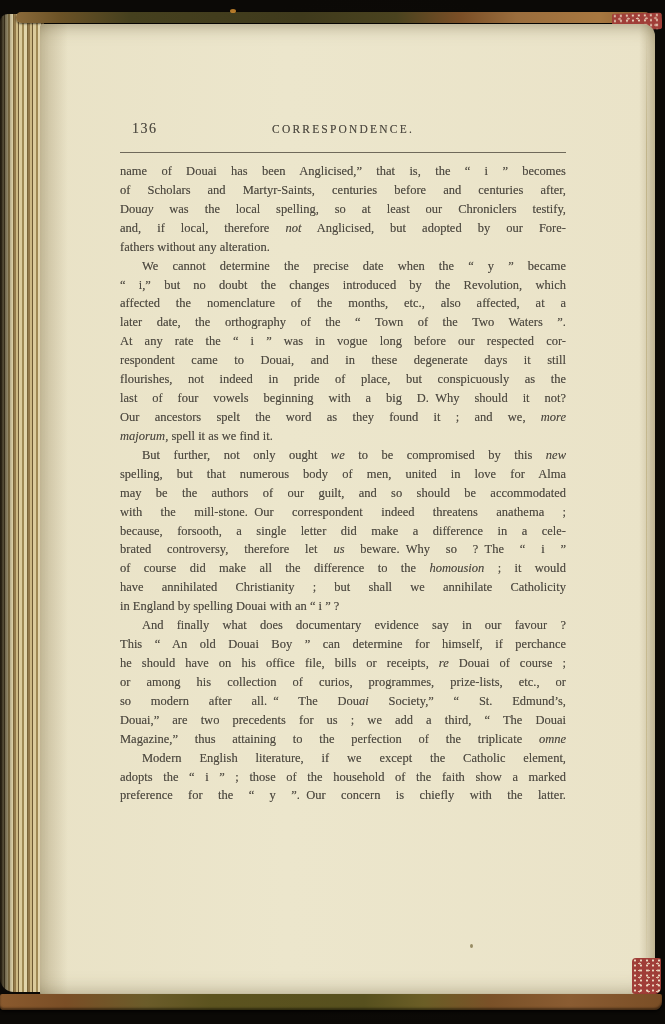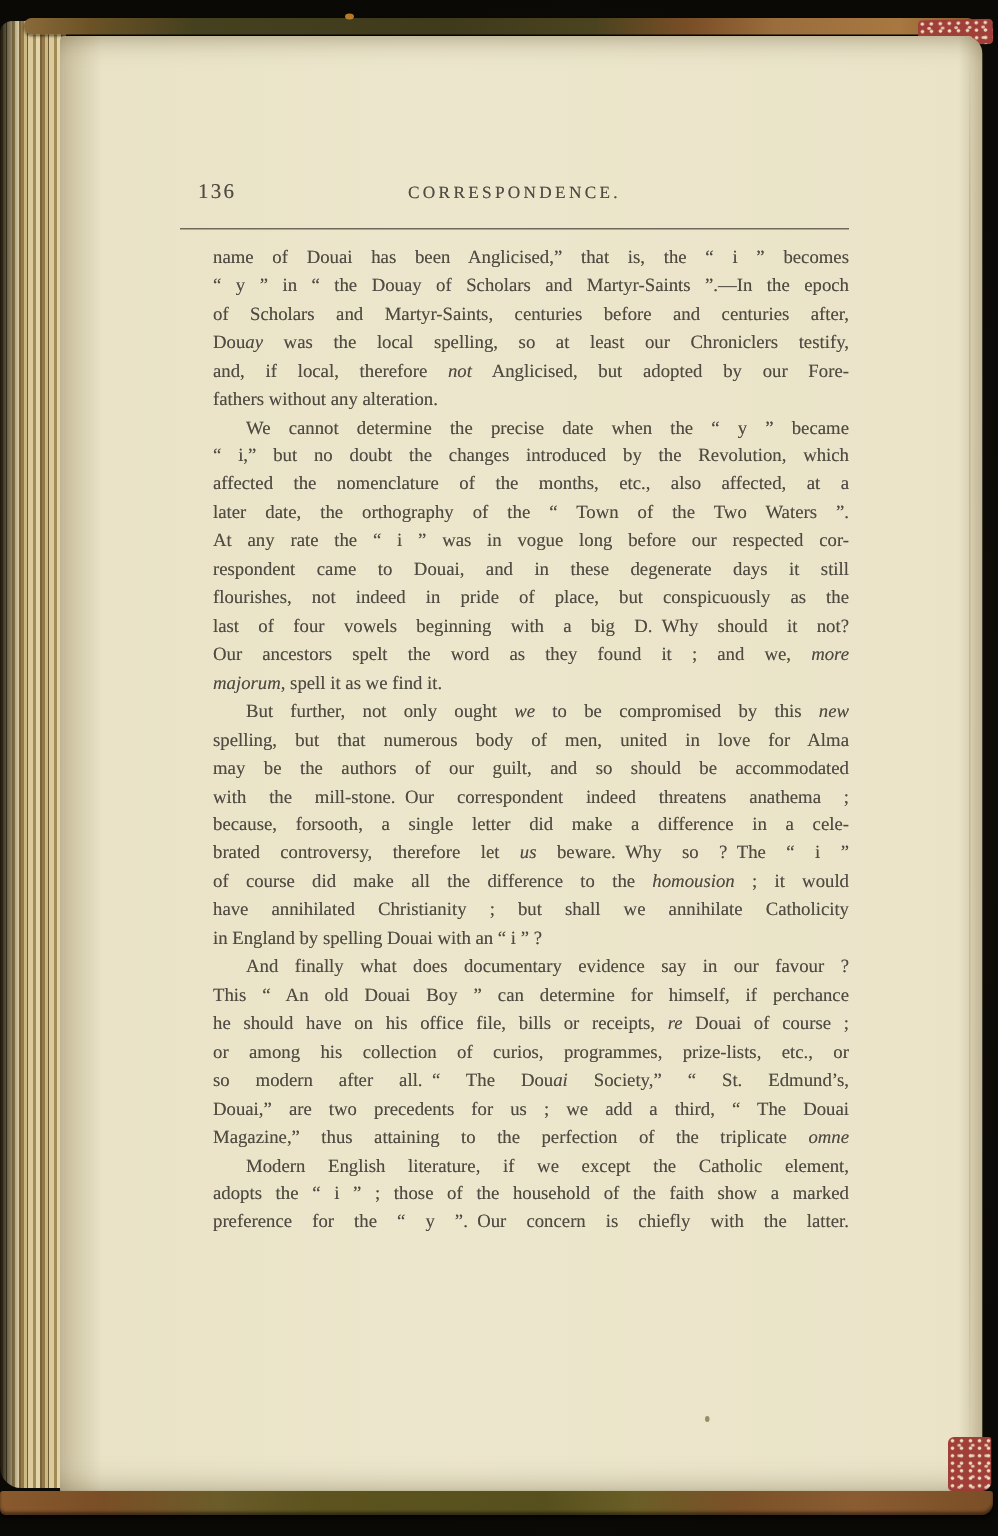--- a/index.html
+++ b/index.html
@@ -76,21 +76,21 @@
   .content{
     position:absolute;left:80px;top:86px;width:446px;
     color:var(--ink,#4f4b42);
     text-shadow:0 0 .4px rgba(80,75,64,.55);
   }
   .header{position:relative;height:22px;}
   .page-num{position:absolute;left:12px;top:1px;font-size:14px;letter-spacing:1.5px;}
   .running-title{text-align:center;font-size:11.5px;letter-spacing:2.2px;padding-top:3px;margin-top:10px;}
   .header-rule{margin-top:10px;border-top:1px solid var(--rule,#6f695a);height:0;}
   .text-block{margin-top:9px;font-size:12.5px;line-height:18.92px;}
-  .line{text-align:justify;text-align-last:justify;margin-left:22px;}
+  .line{text-align:justify;text-align-last:justify;}
   .line.end{text-align-last:left;}
   .para.indent > .line:first-child{text-indent:22px;}
   .text-block em{font-style:italic;font-family:Liberation Serif, serif;}
   .speck{position:absolute;left:430px;top:920px;width:3px;height:4px;border-radius:50%;background:#8a7c52;opacity:.85;}
 </style>
 </head>
 <body>
 
 <div class="photo">
   <div class="edges-left"></div>
@@ -100,21 +100,20 @@
   <div class="page">
     <div class="content">
       <div class="header">
         <span class="page-num">136</span>
         <div class="running-title">CORRESPONDENCE.</div>
       </div>
       <div class="header-rule"></div>
       <div class="text-block">
           <div class="para">
             <div class="line"><span>name of Douai has been Anglicised,” that is, the “ i ” becomes</span></div>
-            <div class="line"><span>“ y ” in “ the Douay of Scholars and Martyr-Saints ”.—In the epoch</span></div>
             <div class="line"><span>of Scholars and Martyr-Saints, centuries before and centuries after,</span></div>
             <div class="line"><span>Dou</span><em>ay</em><span> was the local spelling, so at least our Chroniclers testify,</span></div>
             <div class="line"><span>and, if local, therefore </span><em>not</em><span> Anglicised, but adopted by our Fore-</span></div>
             <div class="line end"><span>fathers without any alteration.</span></div>
           </div>
           <div class="para indent">
             <div class="line"><span>We cannot determine the precise date when the “ y ” became</span></div>
             <div class="line"><span>“ i,” but no doubt the changes introduced by the Revolution, which</span></div>
             <div class="line"><span>affected the nomenclature of the months, etc., also affected, at a</span></div>
             <div class="line"><span>later date, the orthography of the “ Town of the Two Waters ”.</span></div>

